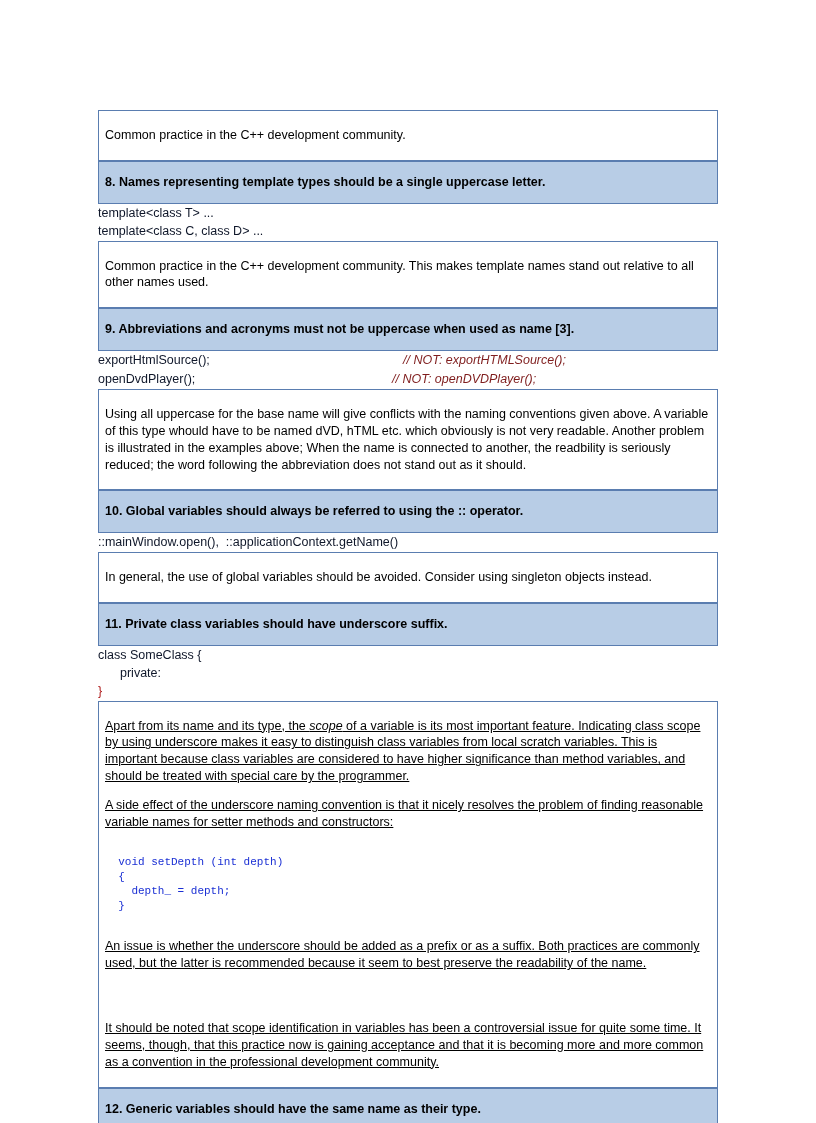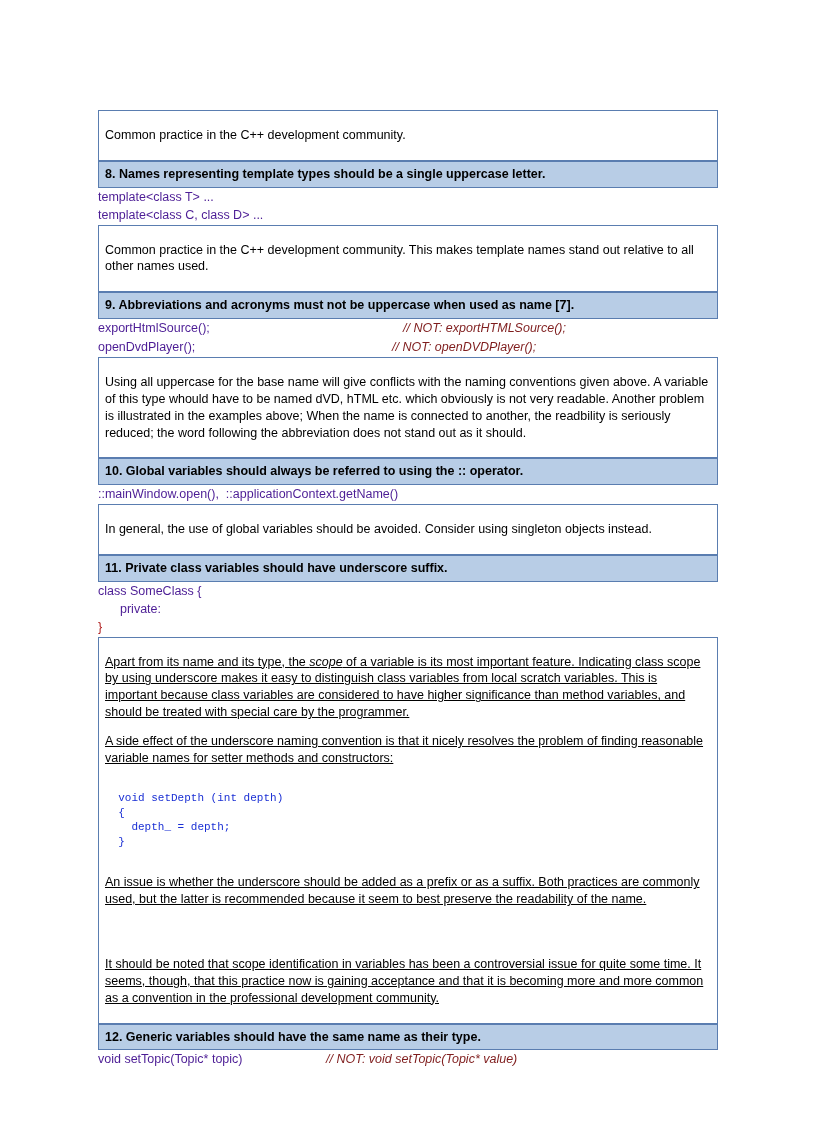--- a/index.html
+++ b/index.html
@@ -17,27 +17,27 @@
   .box {
     border: 1px solid #5a7db0;
     padding: 16px 6px;
     margin: 0;
     line-height: 1.35;
     background: #fff;
   }
   .heading {
     border: 1px solid #5a7db0;
     background: #b8cde6;
-    padding: 4px 6px;
+    padding: 12px 6px;
     font-weight: bold;
     margin: 0;
     line-height: 1.35;
   }
   .code {
-    color: #4c1d95;
+    color: #0f172a;
     font-family: Arial, Helvetica, sans-serif;
     margin: 1px 0 1px 0;
     white-space: pre;
     line-height: 1.35;
   }
   .mono {
     font-family: "Courier New", monospace;
     color: #1a2fd4;
     white-space: pre;
     line-height: 1.35;
@@ -69,21 +69,21 @@
 
 <div class="page">
 
   <div class="box">Common practice in the C++ development community.</div>
 
   <div class="heading">8. Names representing template types should be a single uppercase letter.</div>
   <div class="code">template&lt;class T&gt; ...</div>
   <div class="code">template&lt;class C, class D&gt; ...</div>
   <div class="box">Common practice in the C++ development community. This makes template names stand out relative to all other names used.</div>
 
-  <div class="heading">9. Abbreviations and acronyms must not be uppercase when used as name [7].</div>
+  <div class="heading">9. Abbreviations and acronyms must not be uppercase when used as name [3].</div>
   <div class="row">
     <div class="col-left code">exportHtmlSource();</div>
     <div class="col-right code not-comment">// NOT: exportHTMLSource();</div>
   </div>
   <div class="row">
     <div class="col-left code">openDvdPlayer();</div>
     <div class="col-right code not-comment" style="margin-left:-11px">// NOT: openDVDPlayer();</div>
   </div>
   <div class="box">Using all uppercase for the base name will give conflicts with the naming conventions given above. A variable of this type whould have to be named dVD, hTML etc. which obviously is not very readable. Another problem is illustrated in the examples above; When the name is connected to another, the readbility is seriously reduced; the word following the abbreviation does not stand out as it should.</div>
 

